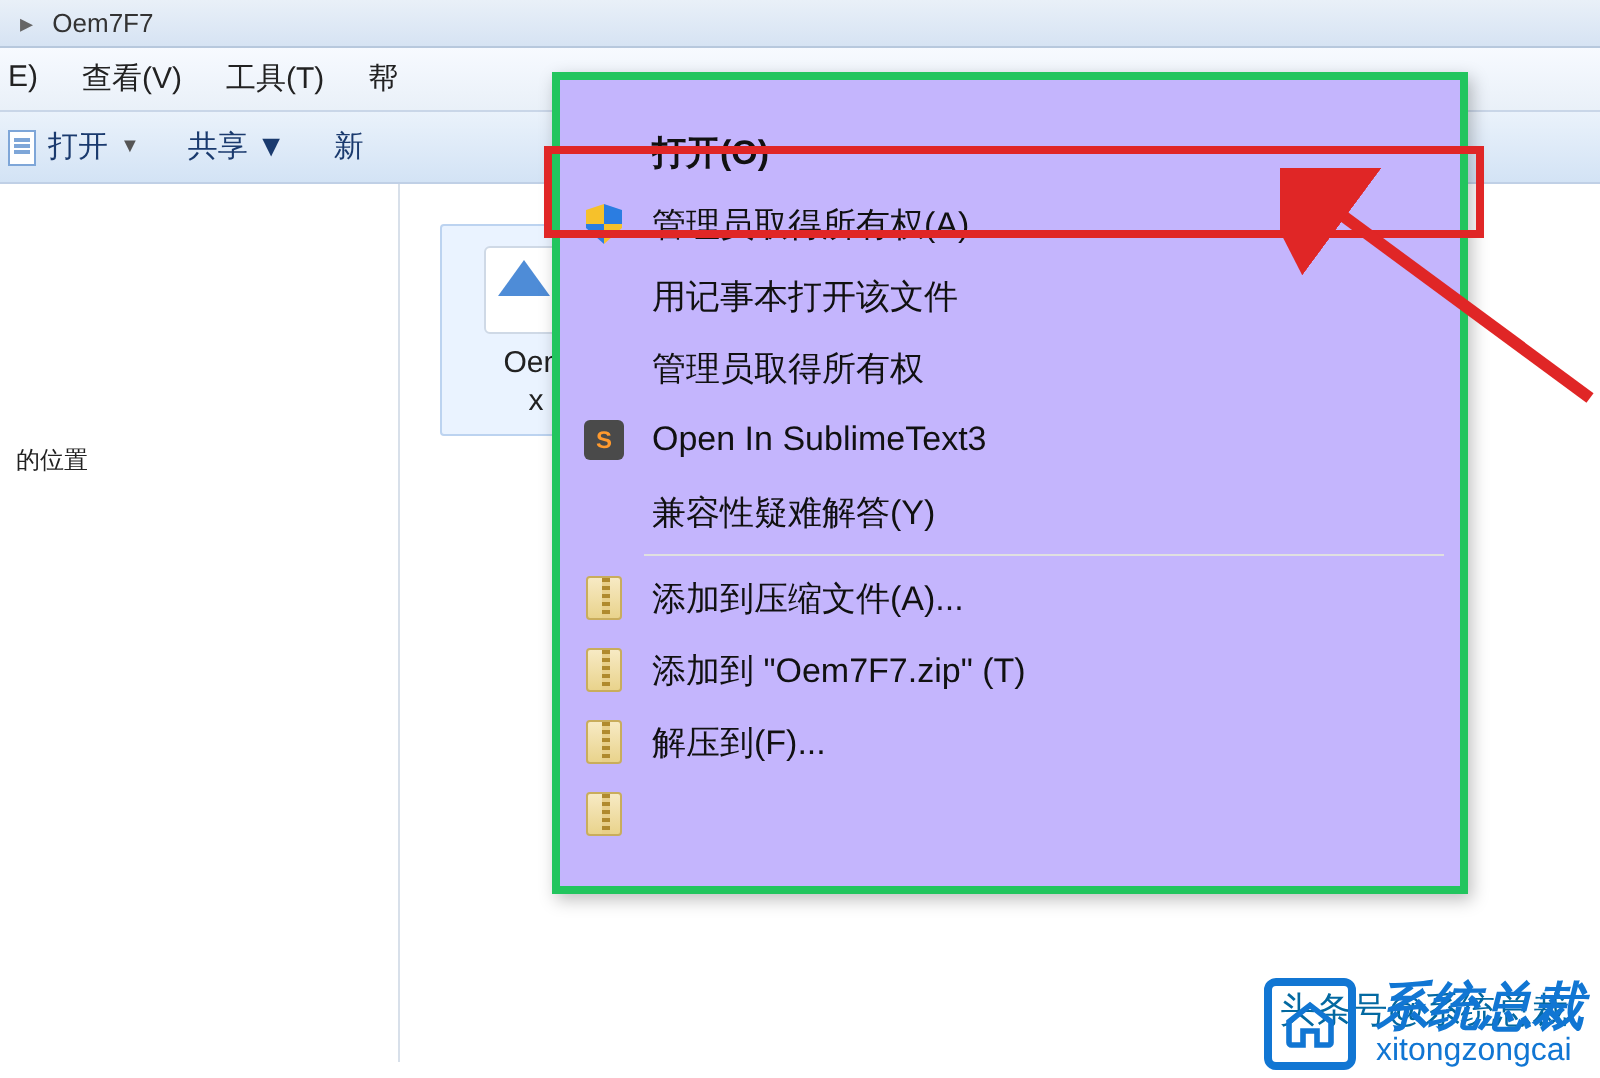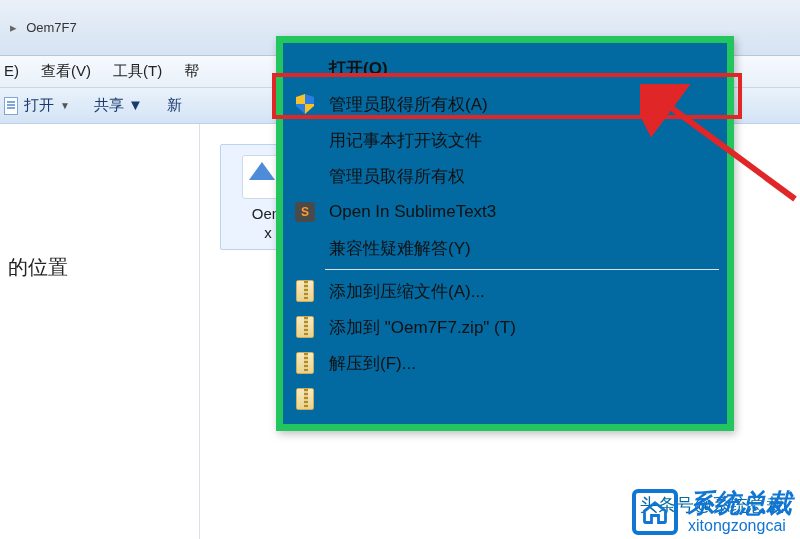--- a/index.html
+++ b/index.html
@@ -8,21 +8,21 @@
   font-size: 14px;
   background: #fff;
   width: 800px;
   height: 539px;
   overflow: hidden;
   position: relative;
 }
 .titlebar {
   background: linear-gradient(#e9f0f8, #d6e3f3);
   border-bottom: 1px solid #b7c8dd;
-  padding: 20px 10px;
+  padding: 4px 10px;
   font-size: 13px;
   color: #333;
 }
 .breadcrumb-sep { margin-right: 6px; color: #666; }
 .menubar {
   background: linear-gradient(#f7faff, #e9f0f8);
   border-bottom: 1px solid #c9d6e8;
   padding: 6px 0 6px 4px;
   display: flex;
   gap: 22px;
@@ -44,21 +44,21 @@
 .dropdown-tri { font-size: 10px; color: #555; }
 .content-area {
   display: flex;
   height: calc(100% - 100px);
   position: relative;
 }
 .nav-pane {
   width: 200px;
   border-right: 1px solid #d8e0ea;
   padding: 130px 8px 8px 8px;
-  font-size: 20px;
+  font-size: 12px;
   color: #222;
 }
 .file-area {
   flex: 1;
   padding: 20px;
   position: relative;
 }
 .file-item {
   width: 96px;
   border: 1px solid #bcd3f0;
@@ -86,24 +86,24 @@
   clip-path: polygon(0 100%, 50% 0, 100% 100%);
   opacity: .85;
 }
 .file-label { font-size: 15px; color: #222; line-height: 1.25; }
 .file-label .line2 { display: block; }
 
 .context-menu {
   position: absolute;
   left: 276px; top: 36px;
   width: 458px;
-  background: #0369a1;
-  border: 7px solid #22c55e;
+  background: #c4b5fd;
+  border: 4px solid #22c55e;
   box-shadow: 2px 3px 8px rgba(0,0,0,.25);
-  padding: 7px 2px;
+  padding: 18px 2px;
   z-index: 20;
 }
 .cm-item {
   display: flex;
   align-items: center;
   height: 36px;
   padding: 0 14px 0 6px;
   font-size: 17px;
   color: #111;
   white-space: nowrap;

